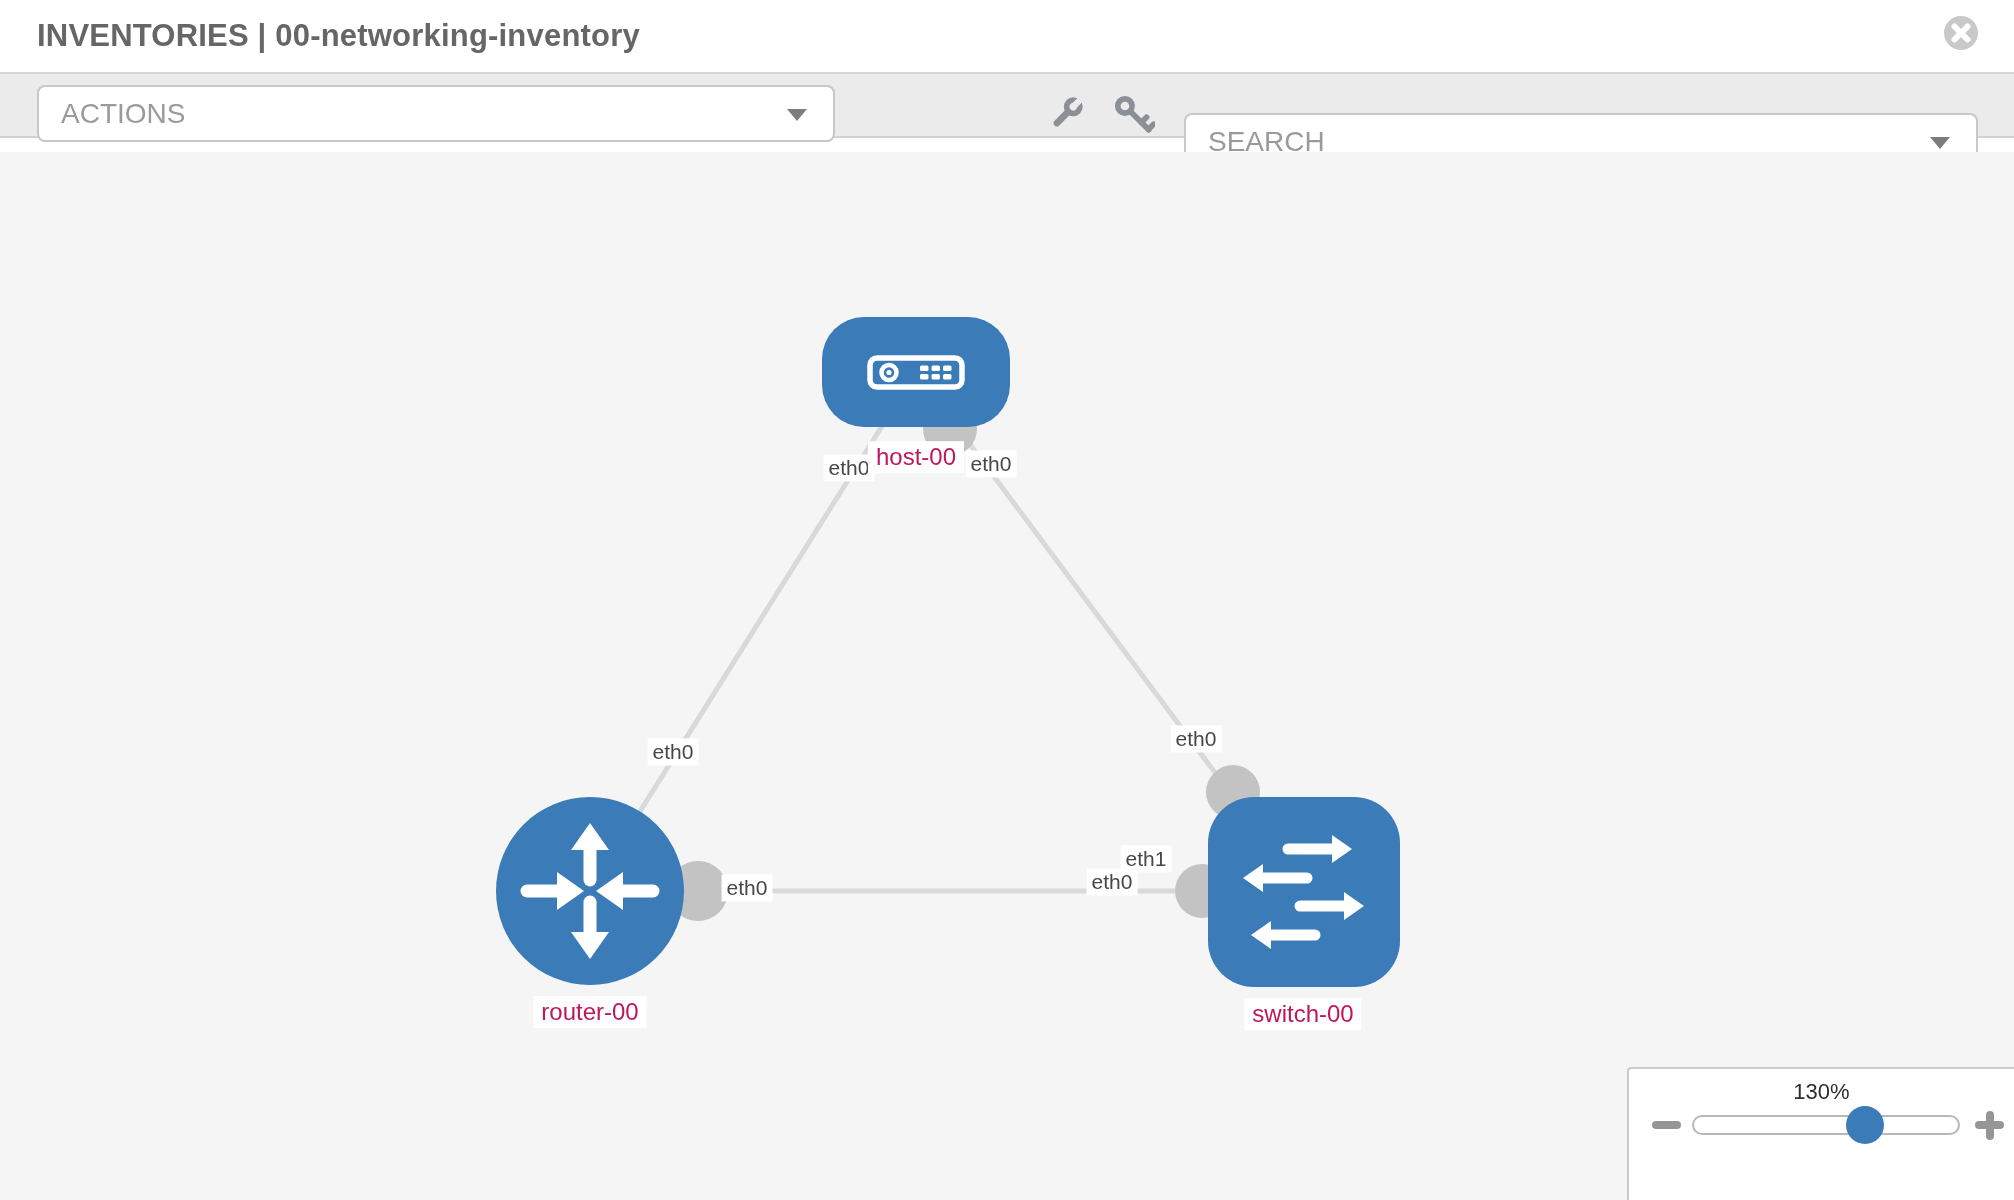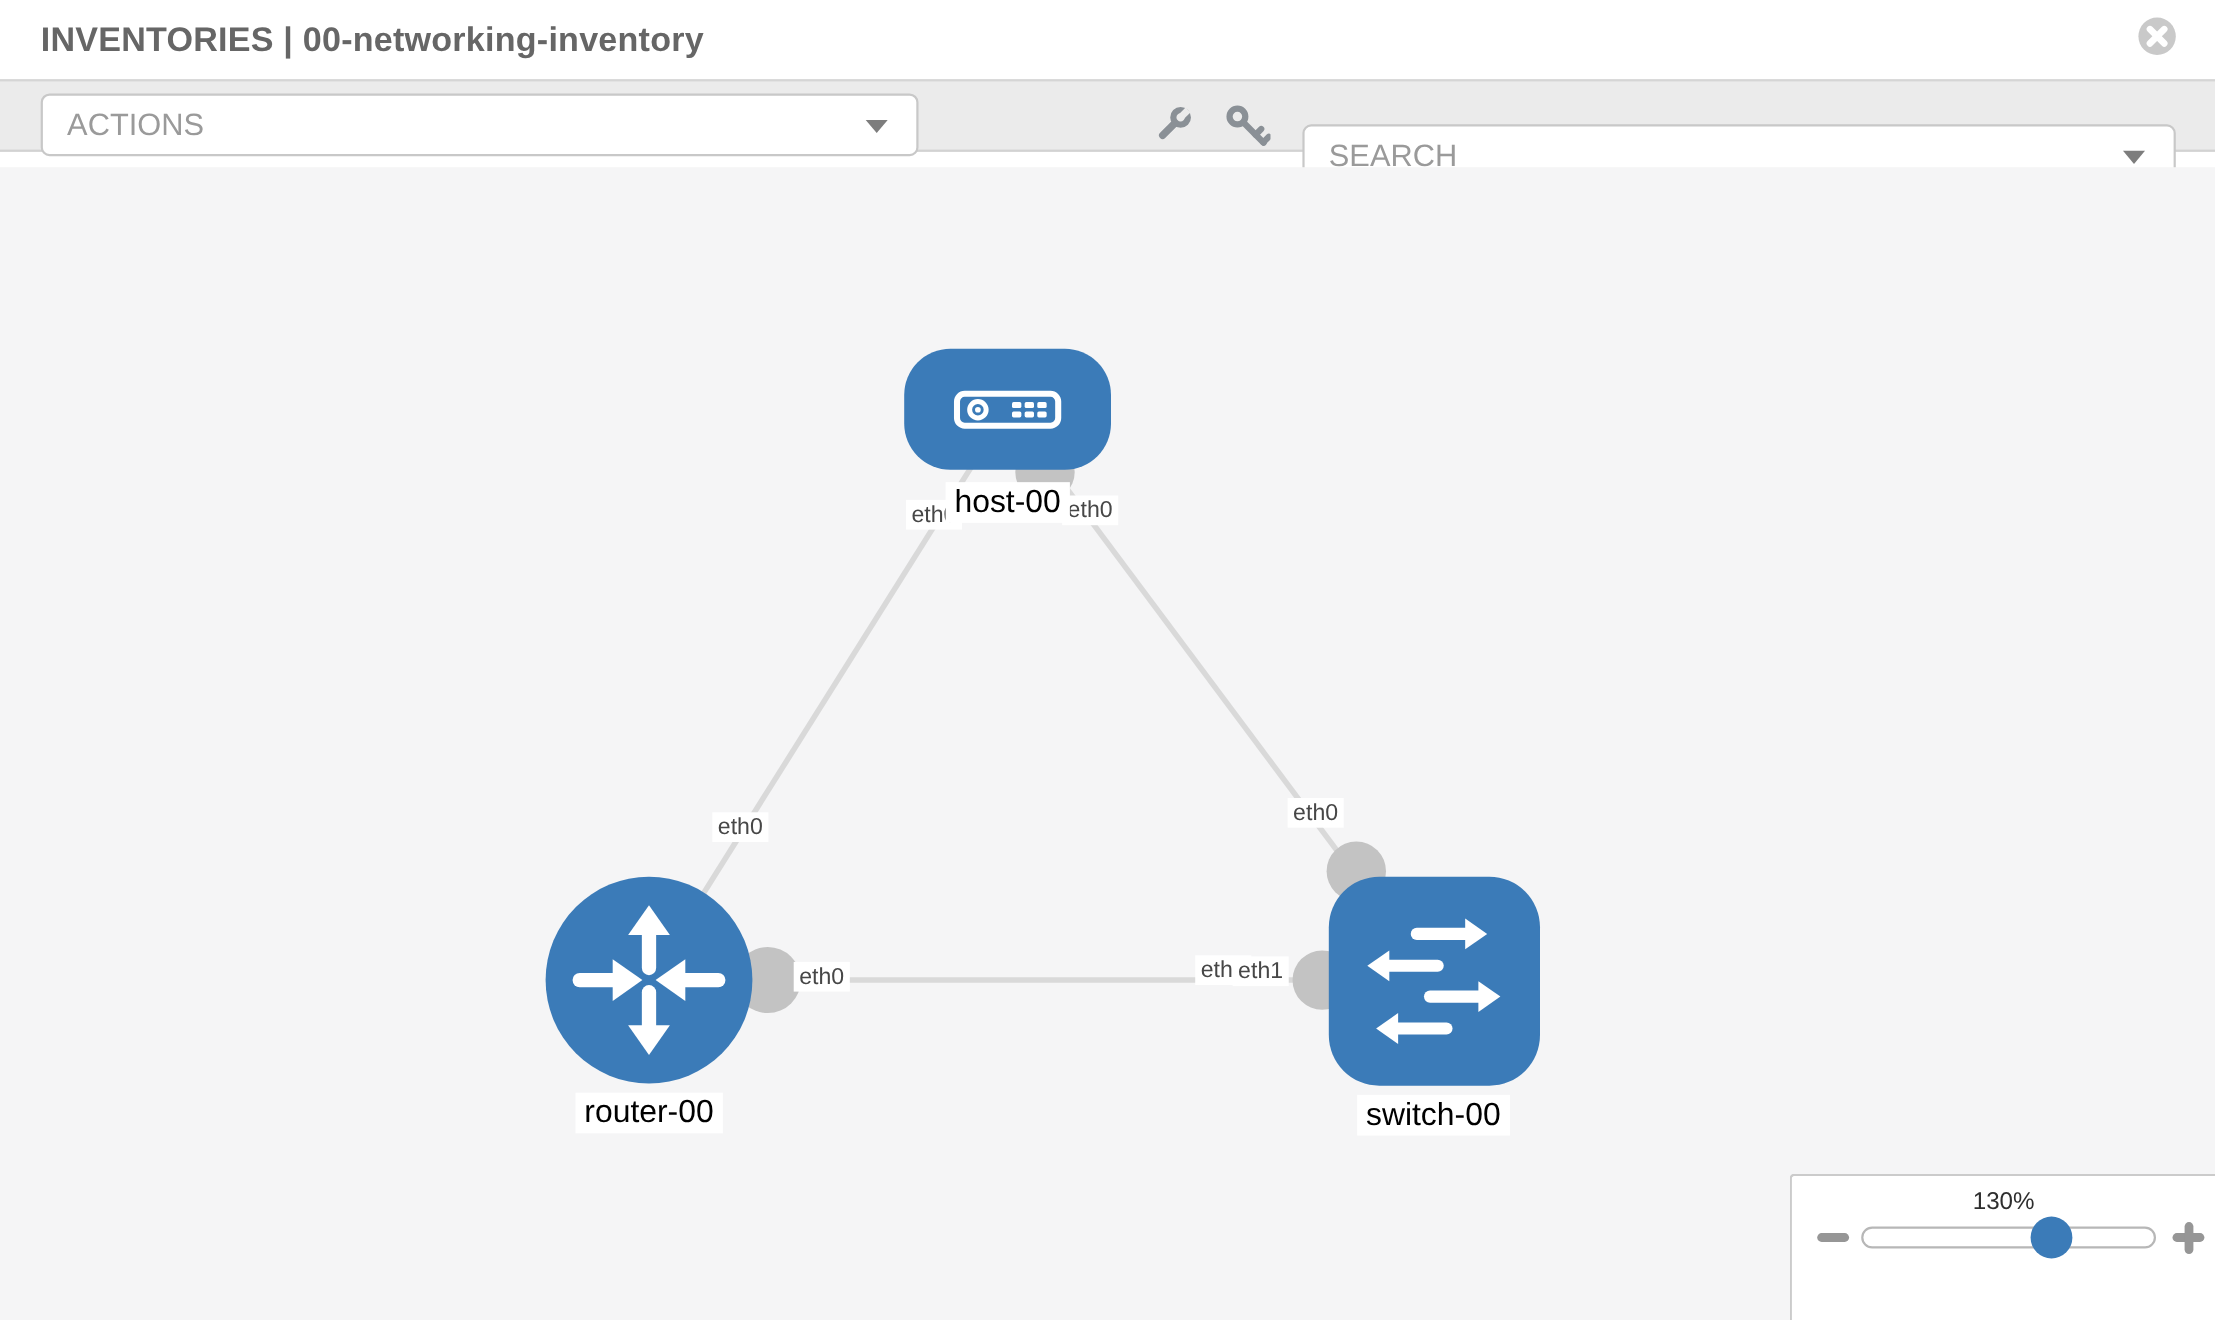--- a/index.html
+++ b/index.html
@@ -34,22 +34,22 @@
   .tool-btn{position:absolute;top:18px;width:44px;height:44px;background:transparent;border:none;cursor:pointer;}
   .tool-btn.wrench{left:1044px;}
   .tool-btn.key{left:1111px;}
 
   
   .canvas{position:absolute;left:0;top:152px;width:2014px;height:1048px;background:var(--canvas-bg);}
   .diagram{position:absolute;left:0;top:0;width:2014px;height:1048px;}
 
   .if-chip{position:absolute;transform:translate(-50%,-50%);background:#fff;color:#474747;
     font-size:21px;line-height:1.1;padding:2px 5px;white-space:nowrap;}
-  .node-label{position:absolute;transform:translate(-50%,-50%);background:#fff;color:#000000;
-    font-size:29px;line-height:1.15;padding:2px 8px;white-space:nowrap;}
+  .node-label{position:absolute;transform:translate(-50%,-50%);background:#fff;color:#be185d;
+    font-size:24px;line-height:1.15;padding:2px 8px;white-space:nowrap;}
 
   
   .zoom-panel{position:absolute;right:0;bottom:0;width:387px;height:133px;background:#fff;
     border:2px solid #cbcbcb;border-right:none;border-bottom:none;border-radius:4px 0 0 0;}
   .zoom-level{position:absolute;left:0;top:10px;width:100%;text-align:center;
     font-size:22px;color:#2e2e2e;}
   .zoom-minus{position:absolute;left:12px;top:40px;width:50px;height:36px;cursor:pointer;}
   .minus-bar{position:absolute;left:11px;top:12px;width:29px;height:8px;border-radius:4px;background:#969696;}
   .slider-track{position:absolute;left:63px;top:46px;width:268px;height:20px;background:#fff;
     border:2px solid #b7b7b7;border-radius:10px;cursor:pointer;}
@@ -162,21 +162,21 @@
         </g>
       </g>
     </svg>
 
     <div class="if-chip" style="left:673px;top:600px">eth0</div>
     <div class="if-chip" style="left:849px;top:316px">eth0</div>
     <div class="if-chip" style="left:991px;top:312px">eth0</div>
     <div class="if-chip" style="left:1196px;top:587px">eth0</div>
     <div class="if-chip" style="left:747px;top:736px">eth0</div>
     <div class="if-chip" style="left:1112px;top:730px">eth0</div>
-    <div class="if-chip" style="left:1146px;top:731px">eth1</div>
+    <div class="if-chip" style="left:1146px;top:707px">eth1</div>
 
     <div class="node-label" style="left:916px;top:305px">host-00</div>
     <div class="node-label" style="left:590px;top:860px">router-00</div>
     <div class="node-label" style="left:1303px;top:862px">switch-00</div>
 
     <div class="zoom-panel">
       <div class="zoom-level">130%</div>
       <div class="zoom-minus">
         <span class="minus-bar"></span>
       </div>

